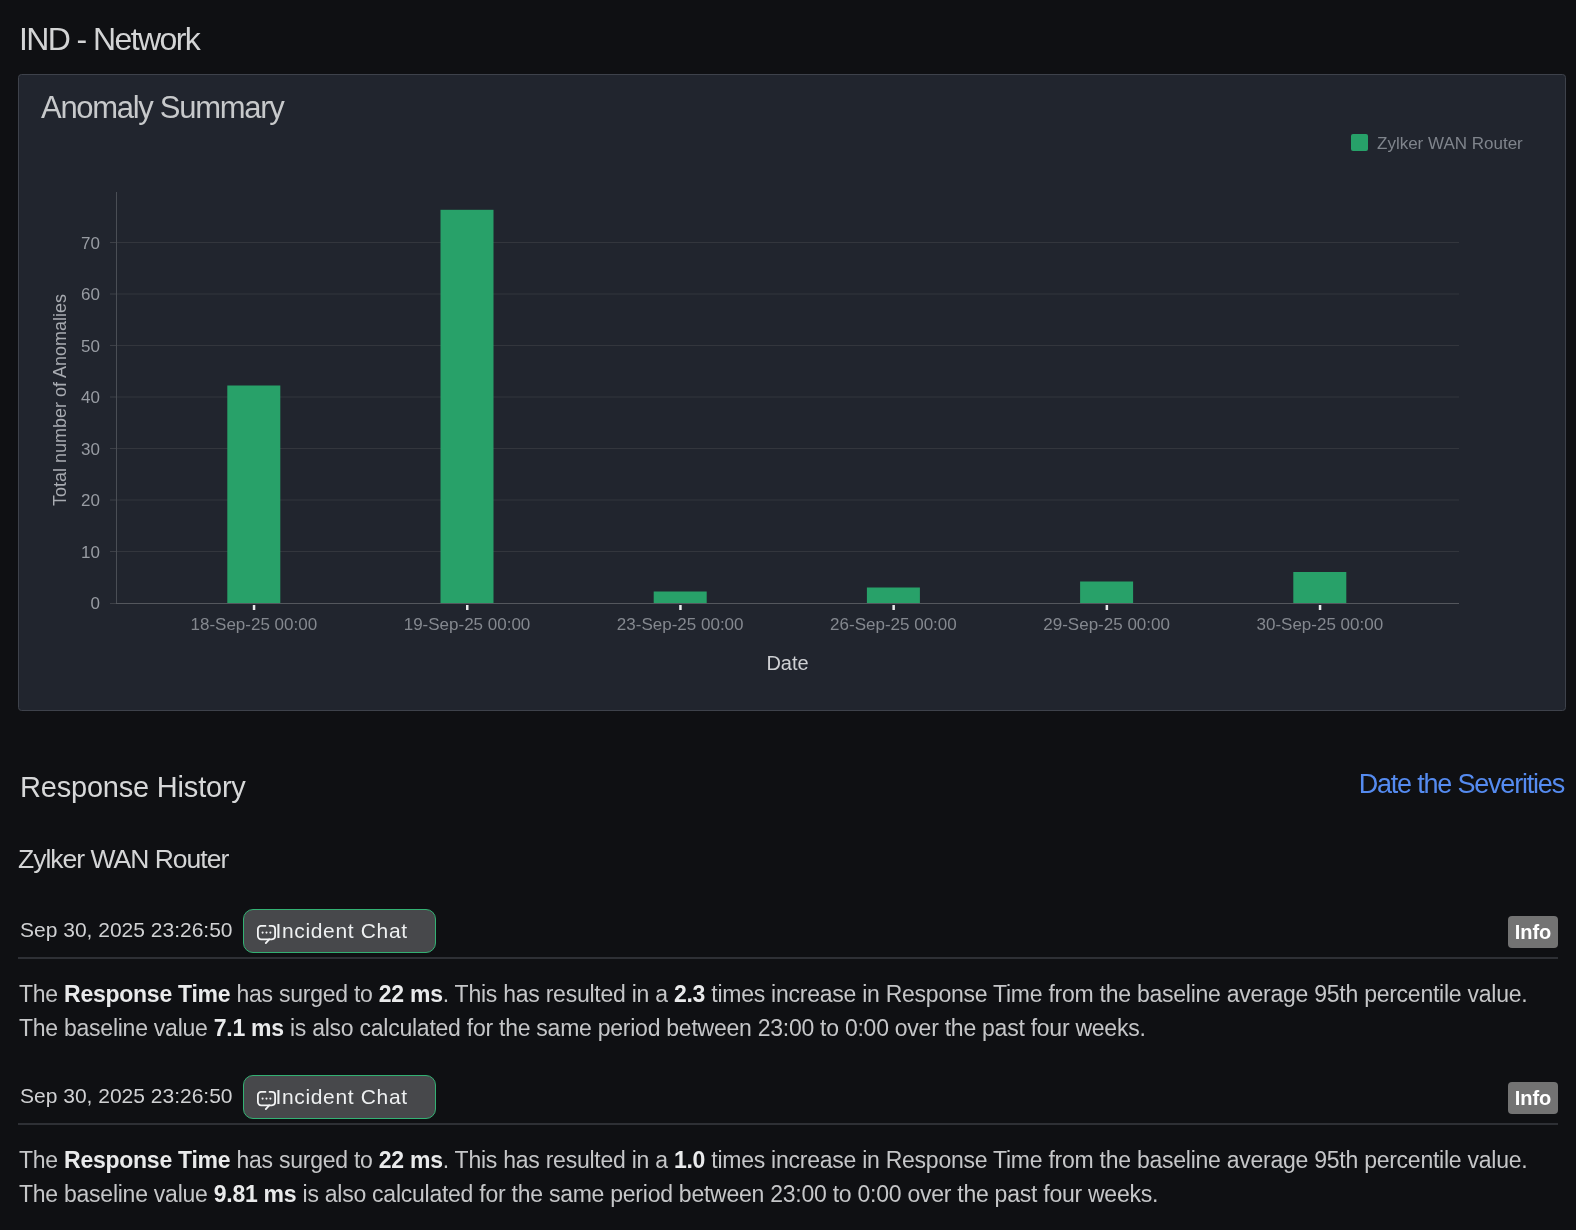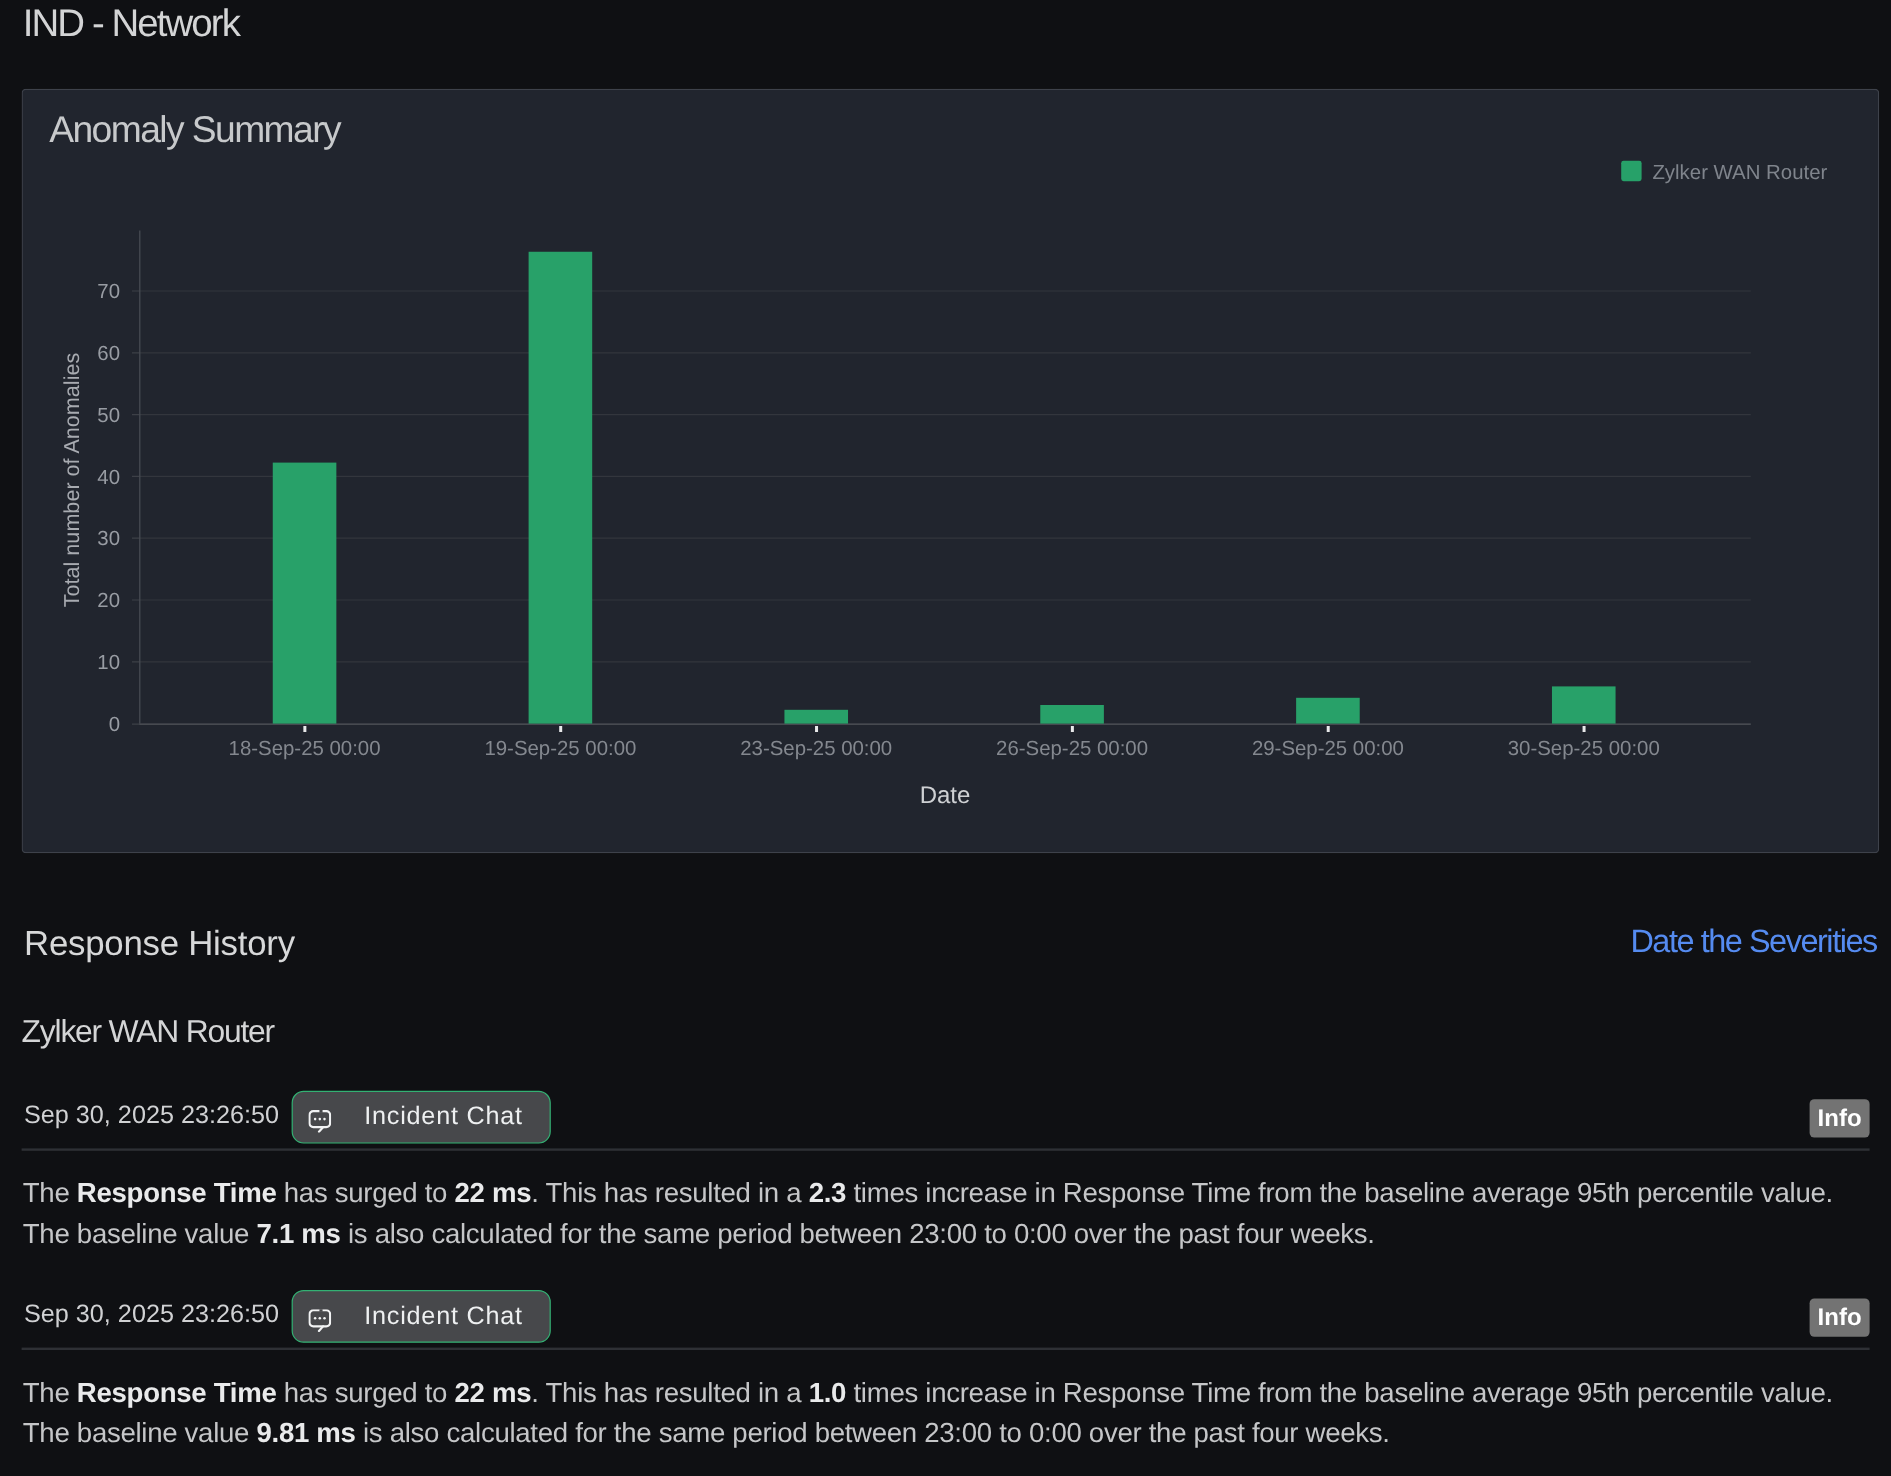--- a/index.html
+++ b/index.html
@@ -1,24 +1,24 @@
 <!DOCTYPE html>
 <html><head>
 <meta charset="utf-8">
 <style>
 * { margin:0; padding:0; box-sizing:border-box; }
 html,body { width:1576px; height:1230px; background:#0f1013; font-family:"Liberation Sans",sans-serif; overflow:hidden; }
 .abs { position:absolute; }
-#h1 { left:19px; top:1px; font-size:32px; letter-spacing:-1.6px; color:#d3d4d5; }
+#h1 { left:19px; top:21px; font-size:32px; letter-spacing:-1.6px; color:#d3d4d5; }
 #panel { left:18px; top:74px; width:1548px; height:637px; }
 #ah { left:20px; top:770.5px; font-size:29px; letter-spacing:-0.2px; font-weight:400; color:#d7d8d9; }
 #kts { right:12px; top:769px; font-size:27px; letter-spacing:-1.2px; color:#558bf0; }
 #zwr { left:18px; top:844px; font-size:26.5px; letter-spacing:-1.0px; font-weight:400; color:#d4d5d6; }
 .daterow .dt { position:absolute; left:20px; font-size:21px; letter-spacing:0; color:#d0d1d3; }
-.btn { position:absolute; left:243px; width:216px; height:44px; border-radius:10px; background:#47484b; border:1.5px solid #33b173; display:flex; align-items:center; justify-content:flex-start; padding-left:12.5px; gap:28px; color:#eef0f1; font-size:21px; letter-spacing:0.65px; }
+.btn { position:absolute; left:243px; width:193px; height:44px; border-radius:10px; background:#47484b; border:1.5px solid #33b173; display:flex; align-items:center; justify-content:flex-start; padding-left:12.5px; gap:0; color:#eef0f1; font-size:21px; letter-spacing:0.65px; }
 .info { position:absolute; left:1508px; width:50px; height:32px; border-radius:4px; background:#737373; color:#fff; font-size:20px; font-weight:600; display:flex; align-items:center; justify-content:center; }
 .divider { position:absolute; left:18px; width:1540px; height:2px; background:#2e3035; }
 .para { position:absolute; left:19px; font-size:23px; letter-spacing:-0.25px; line-height:34.2px; color:#c5c6c8; white-space:nowrap; }
 .para b { color:#e9eaeb; }
 </style>
 </head>
 <body>
 <div class="abs" id="h1">IND - Network</div>
 <div class="abs" id="panel">
 <svg width="1548" height="637" viewBox="0 0 1548 637" xmlns="http://www.w3.org/2000/svg">

